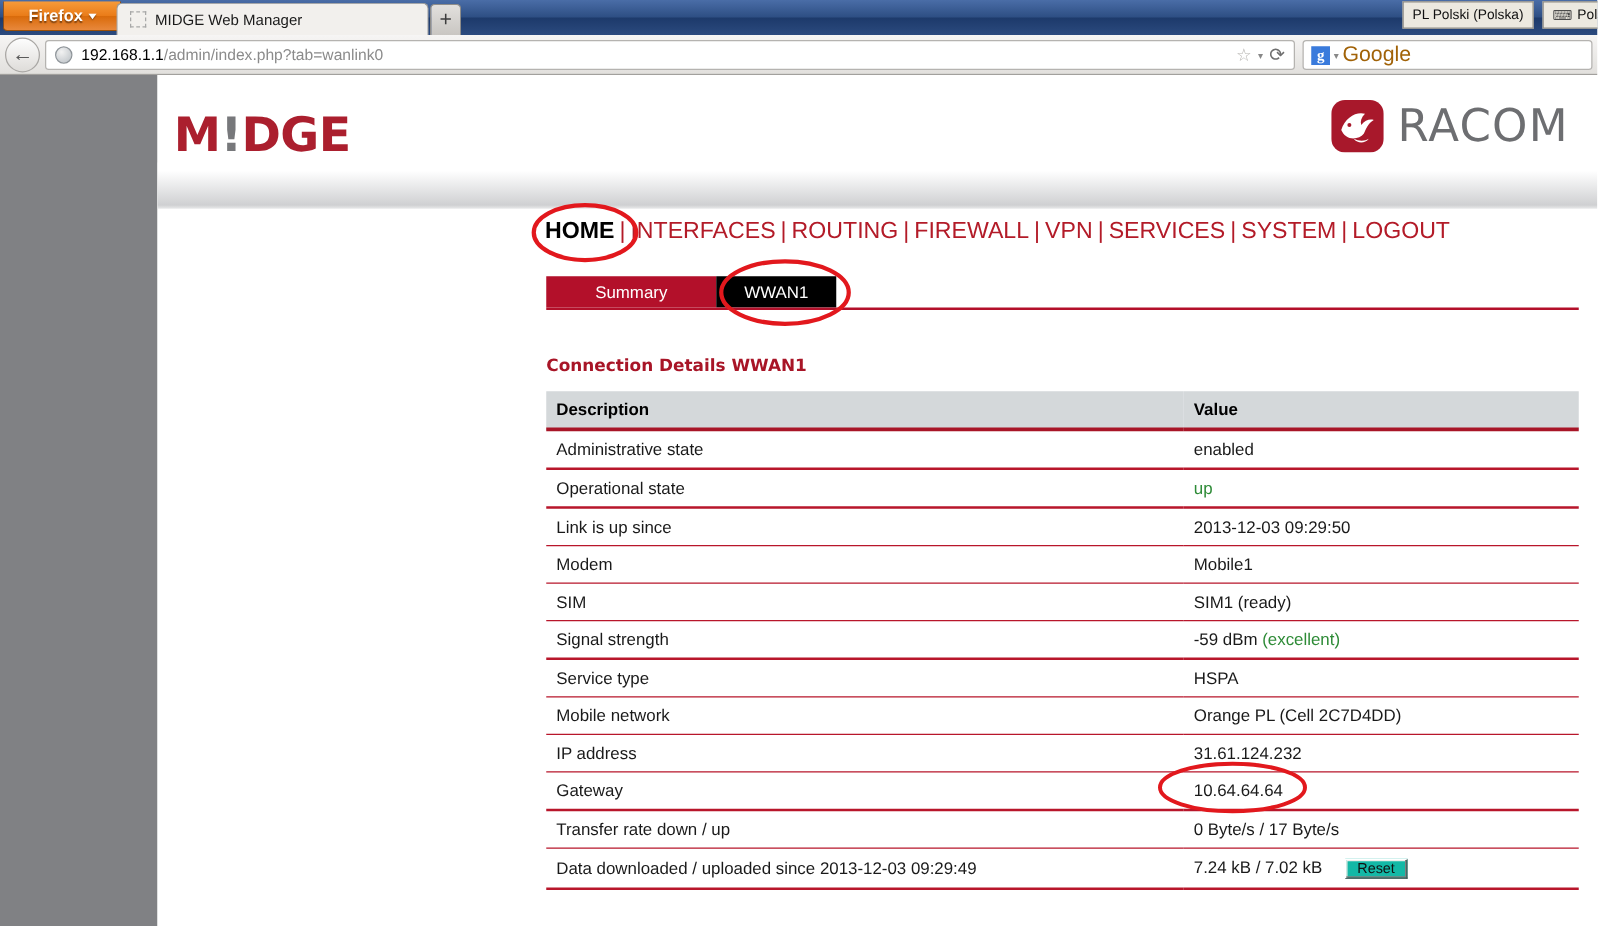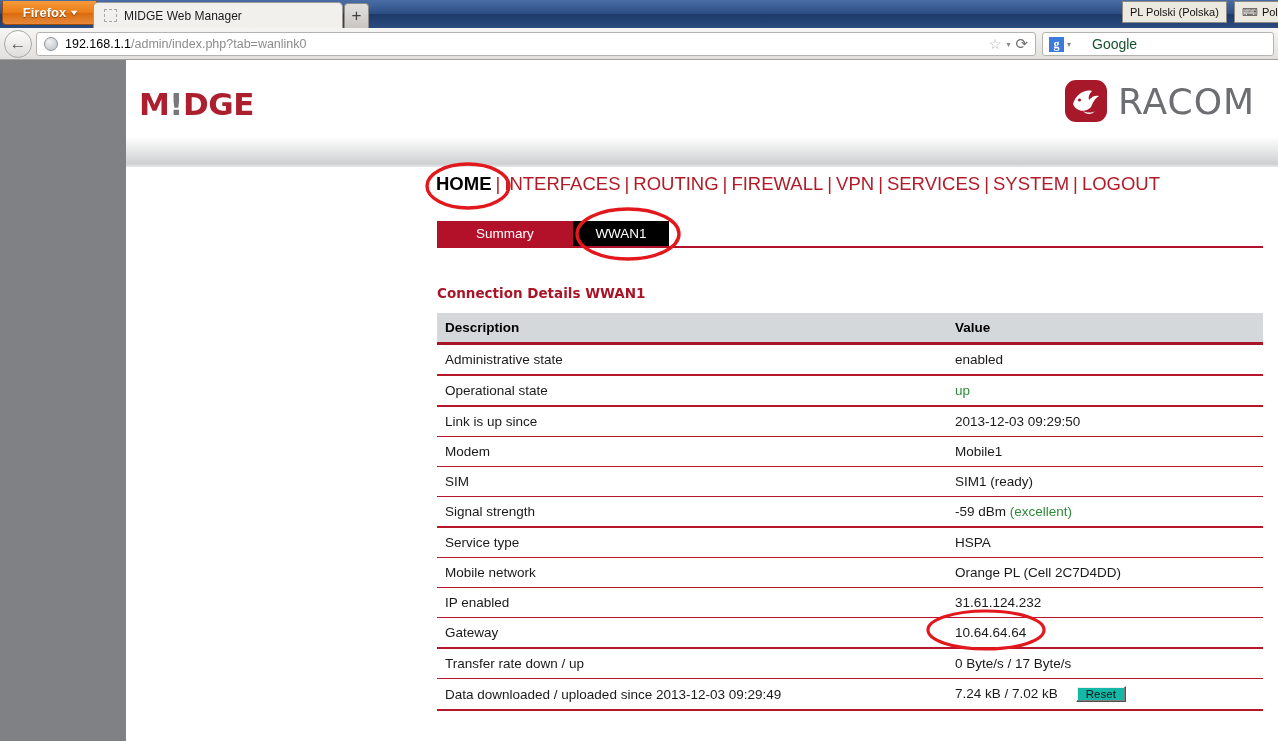--- a/index.html
+++ b/index.html
@@ -94,35 +94,35 @@
     position: absolute; left: 1042px; top: 4px; width: 232px; height: 24px;
     background: #fff; border: 1px solid #b5b3b0; border-radius: 3px;
     display: flex; align-items: center; box-sizing: border-box;
   }
   .g-icon {
     width: 15px; height: 15px; margin: 0 3px 0 6px; background: #3a7bdc;
     color: #fff; font-size: 12px; font-weight: bold;
     display: flex; align-items: center; justify-content: center;
     font-family: "Liberation Serif", serif; flex: none;
   }
-  .search-text { font-size: 14px; color: #14532d; margin-left: 21px; }
+  .search-text { font-size: 17px; color: #a16207; margin-left: 3px; }
 
   
   .page-left-gutter {
     position: absolute; left: 0; top: 60px; width: 126px; height: 681px;
     background: #808184;
   }
   .page {
     position: absolute; left: 126px; top: 60px; width: 1152px; height: 681px;
     background: #ffffff; overflow: hidden;
   }
   .logo-area { position: relative; height: 70px; }
   .midge-logo {
     position: absolute; left: 13px; top: 26px;
-    font-size: 31px; font-weight: bold; color: #ab1f2e;
+    font-size: 38px; font-weight: bold; color: #ab1f2e;
     letter-spacing: -0.5px; font-family: "DejaVu Sans", sans-serif;
   }
   .midge-bang { color: #77787b; }
   .racom-logo {
     position: absolute; left: 939px; top: 20px;
     display: flex; align-items: center; gap: 11px;
   }
   .racom-mark { width: 42px; height: 42px; flex: none; }
   .racom-word {
     font-size: 36px; color: #6d6e71; letter-spacing: 1px;
@@ -301,21 +301,21 @@
           </tr>
           <tr>
             <td class="col-desc">Service type</td>
             <td><span>HSPA</span></td>
           </tr>
           <tr>
             <td class="col-desc">Mobile network</td>
             <td><span>Orange PL (Cell 2C7D4DD)</span></td>
           </tr>
           <tr>
-            <td class="col-desc">IP enabled</td>
+            <td class="col-desc">IP address</td>
             <td><span>31.61.124.232</span></td>
           </tr>
           <tr class="thick">
             <td class="col-desc">Gateway</td>
             <td><span>10.64.64.64</span></td>
           </tr>
           <tr>
             <td class="col-desc">Transfer rate down / up</td>
             <td><span>0 Byte/s / 17 Byte/s</span></td>
           </tr>

